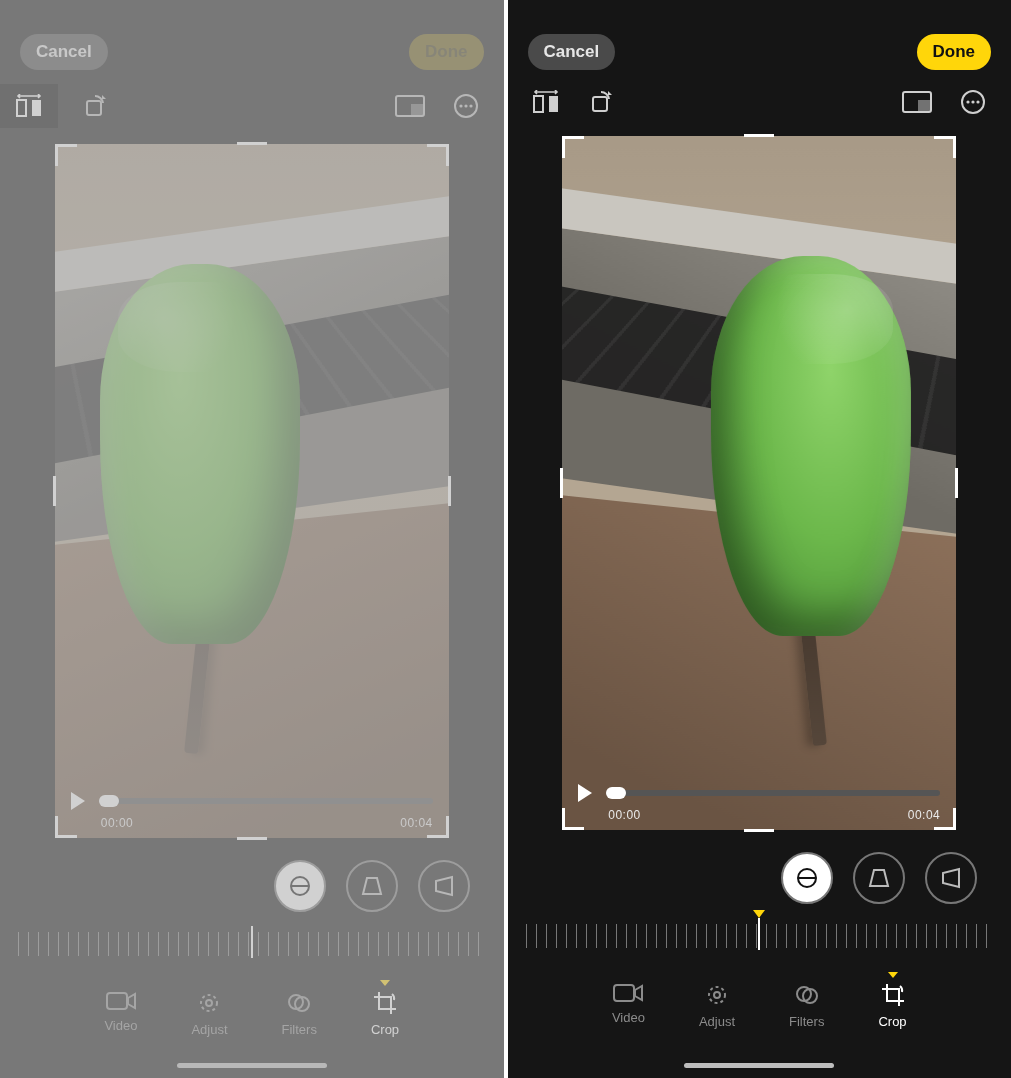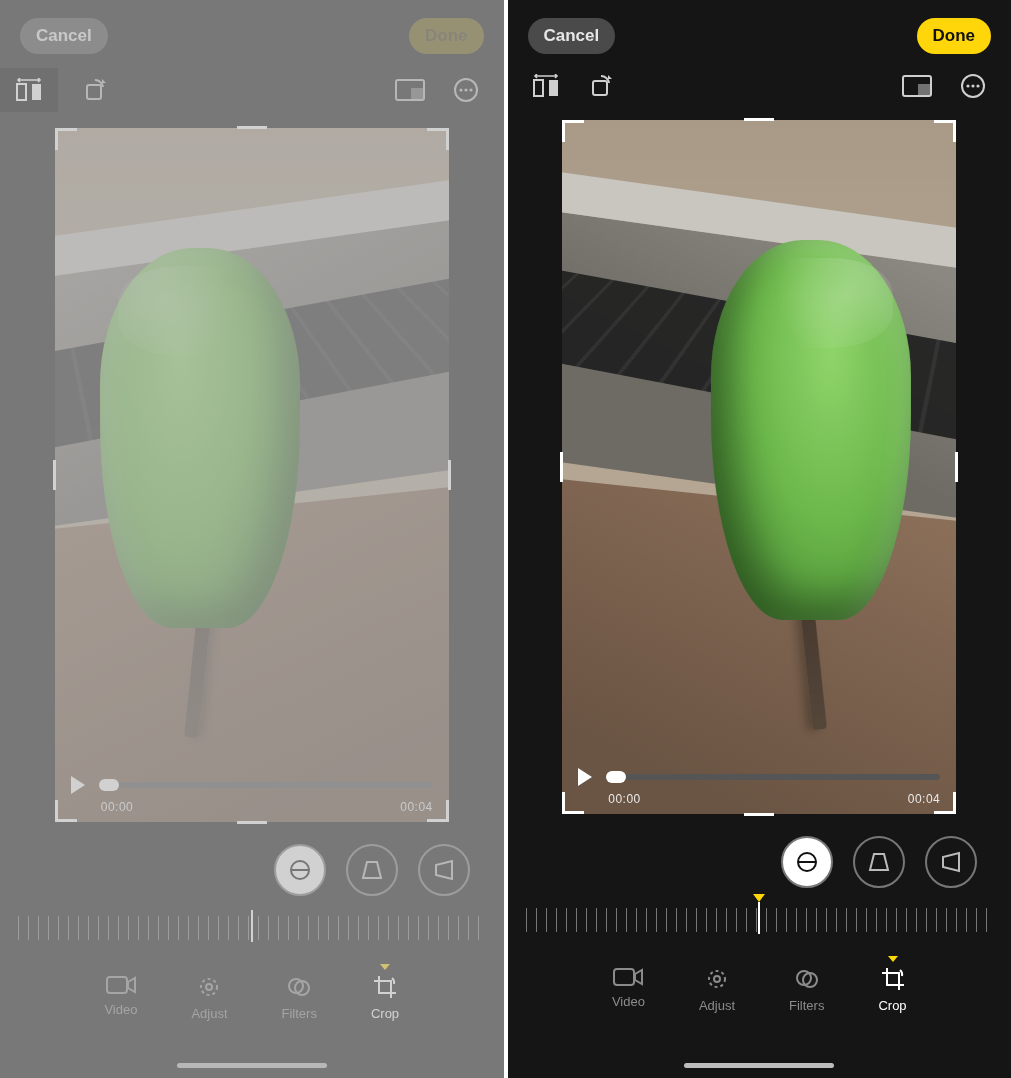--- a/index.html
+++ b/index.html
@@ -19,20 +19,21 @@
   .divider {
     width: 4px;
     background: #fff;
   }
   
   .topbar {
     display: flex;
     justify-content: space-between;
     align-items: flex-end;
     padding: 18px 20px 8px 20px;
+    margin-top: 16px;
   }
   .pill {
     padding: 8px 16px;
     border-radius: 18px;
     font-size: 17px;
     font-weight: 600;
     cursor: pointer;
   }
   .cancel { background: #4a4a4a; color: #e6e6e6; }
   .done-inactive { background: rgba(255,215,0,0.35); color: rgba(30,30,30,0.55); }

